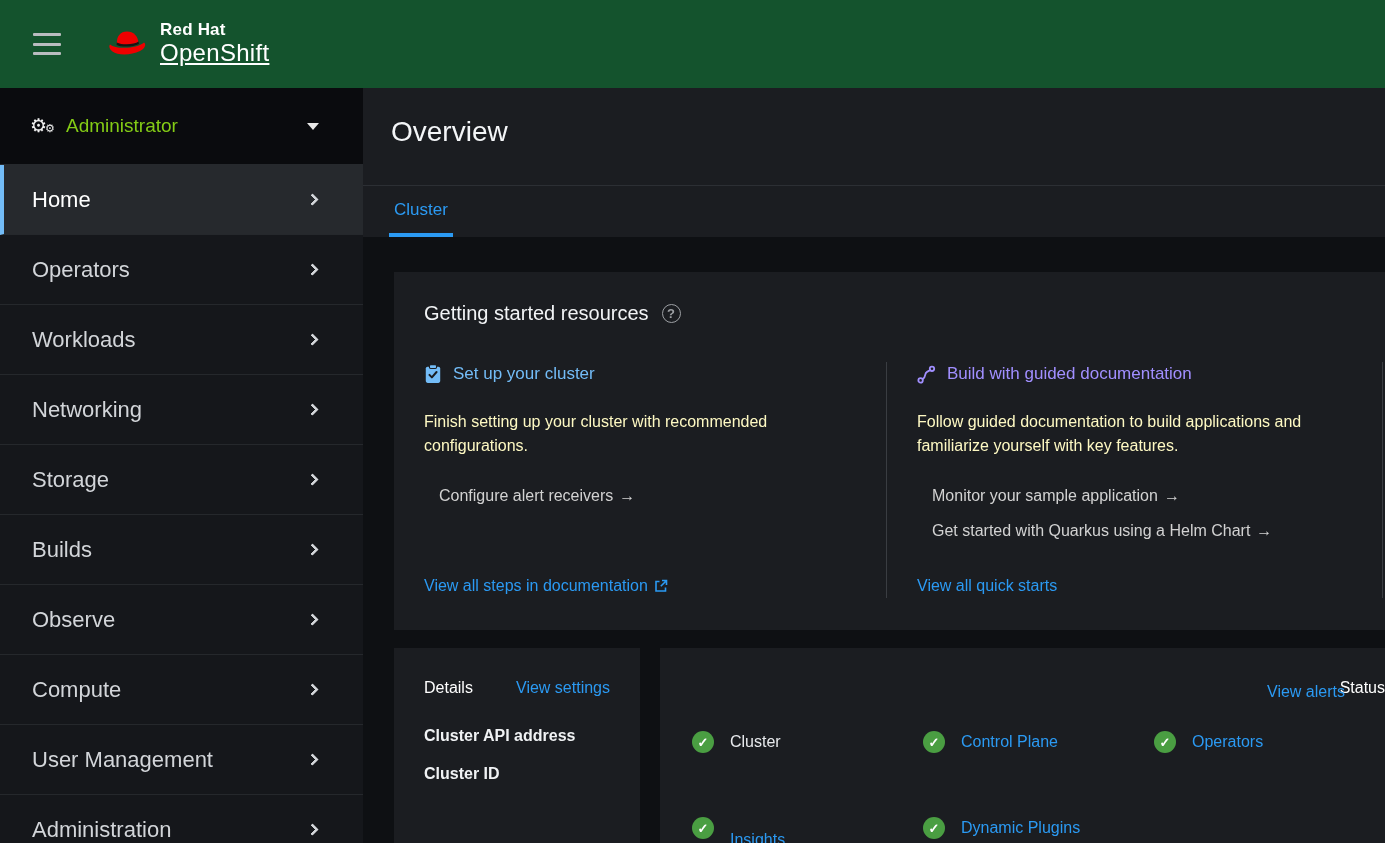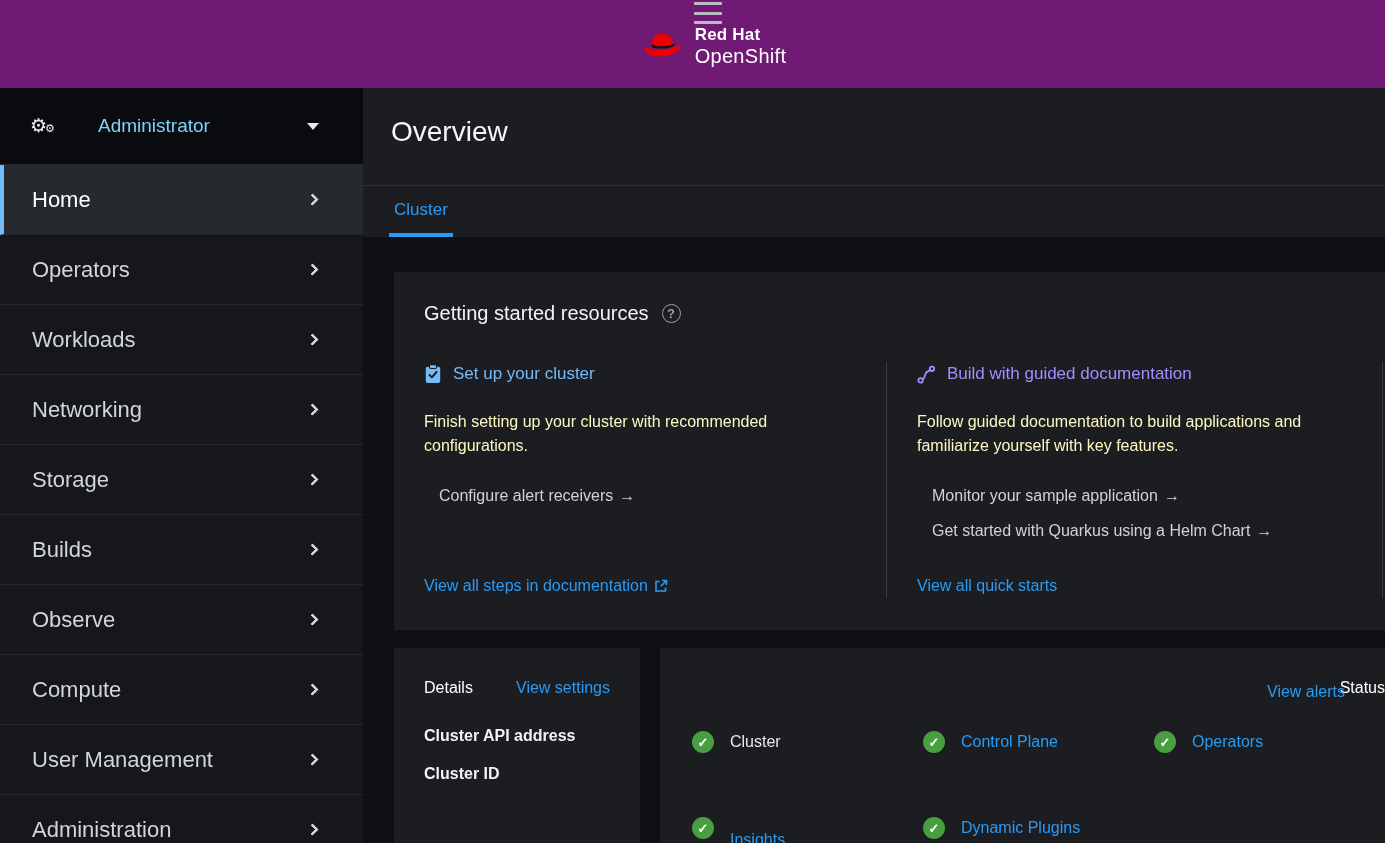--- a/index.html
+++ b/index.html
@@ -7,42 +7,42 @@
   body {
     font-family:"Liberation Sans", sans-serif;
     background:#0e1013;
     position:relative;
     color:#fff;
   }
 
   
   .masthead {
     position:absolute; top:0; left:0; width:1385px; height:88px;
-    background:#701a75; display:flex; align-items:center; z-index:10;flex-direction:column;
+    background:#14532d; display:flex; align-items:center; z-index:10;
   }
   .hamburger { margin-left:30px; width:34px; height:26px; display:flex; flex-direction:column; justify-content:space-between; padding:2px 3px; cursor:pointer; background:none; border:none; }
   .hamburger .bar { width:28px; height:3px; background:#b9bcbf; border-radius:1px; }
   .brand { display:flex; align-items:center; margin-left:40px; gap:10px; }
   .brand-text { display:flex; flex-direction:column; line-height:1.1; }
   .brand-line1 { font-size:17px; font-weight:700; color:#fff; letter-spacing:0.2px; }
-  .brand-line2 { font-size:20px; font-weight:400; color:#fff; letter-spacing:0.3px; }
+  .brand-line2 { font-size:24px; font-weight:400; color:#fff; letter-spacing:0.3px;text-decoration:underline; }
 
   
   .sidebar {
     position:absolute; top:88px; left:0; width:363px; bottom:0;
     background:#15171b; z-index:5;
   }
   .perspective {
     height:77px; background:#0a0b0e; display:flex; align-items:center;
     padding:0 44px 0 30px; border-bottom:1px solid #26292d;
   }
   .perspective-icon { position:relative; width:26px; height:22px; margin-right:10px; color:#f0f0f0; }
   .perspective-icon .gear-big { font-size:19px; position:absolute; left:0; top:0; line-height:22px;}
   .perspective-icon .gear-small { font-size:11px; position:absolute; left:15px; top:8px; line-height:11px;}
-  .perspective-label { font-size:19px; color:#7dd3fc;margin-left:32px; }
+  .perspective-label { font-size:19px; color:#84cc16; }
   .caret-down { margin-left:auto; width:0; height:0; border-left:6px solid transparent; border-right:6px solid transparent; border-top:7px solid #e8e8e8; }
 
   .nav-item {
     height:70px; display:flex; align-items:center;
     padding:0 46px 0 32px; border-bottom:1px solid #25282c;
     font-size:22px; color:#d2d5d9; cursor:pointer;
   }
   .nav-item.active {
     background:#26292d; border-left:4px solid #73bcf7; padding-left:28px; color:#fff;
   }

